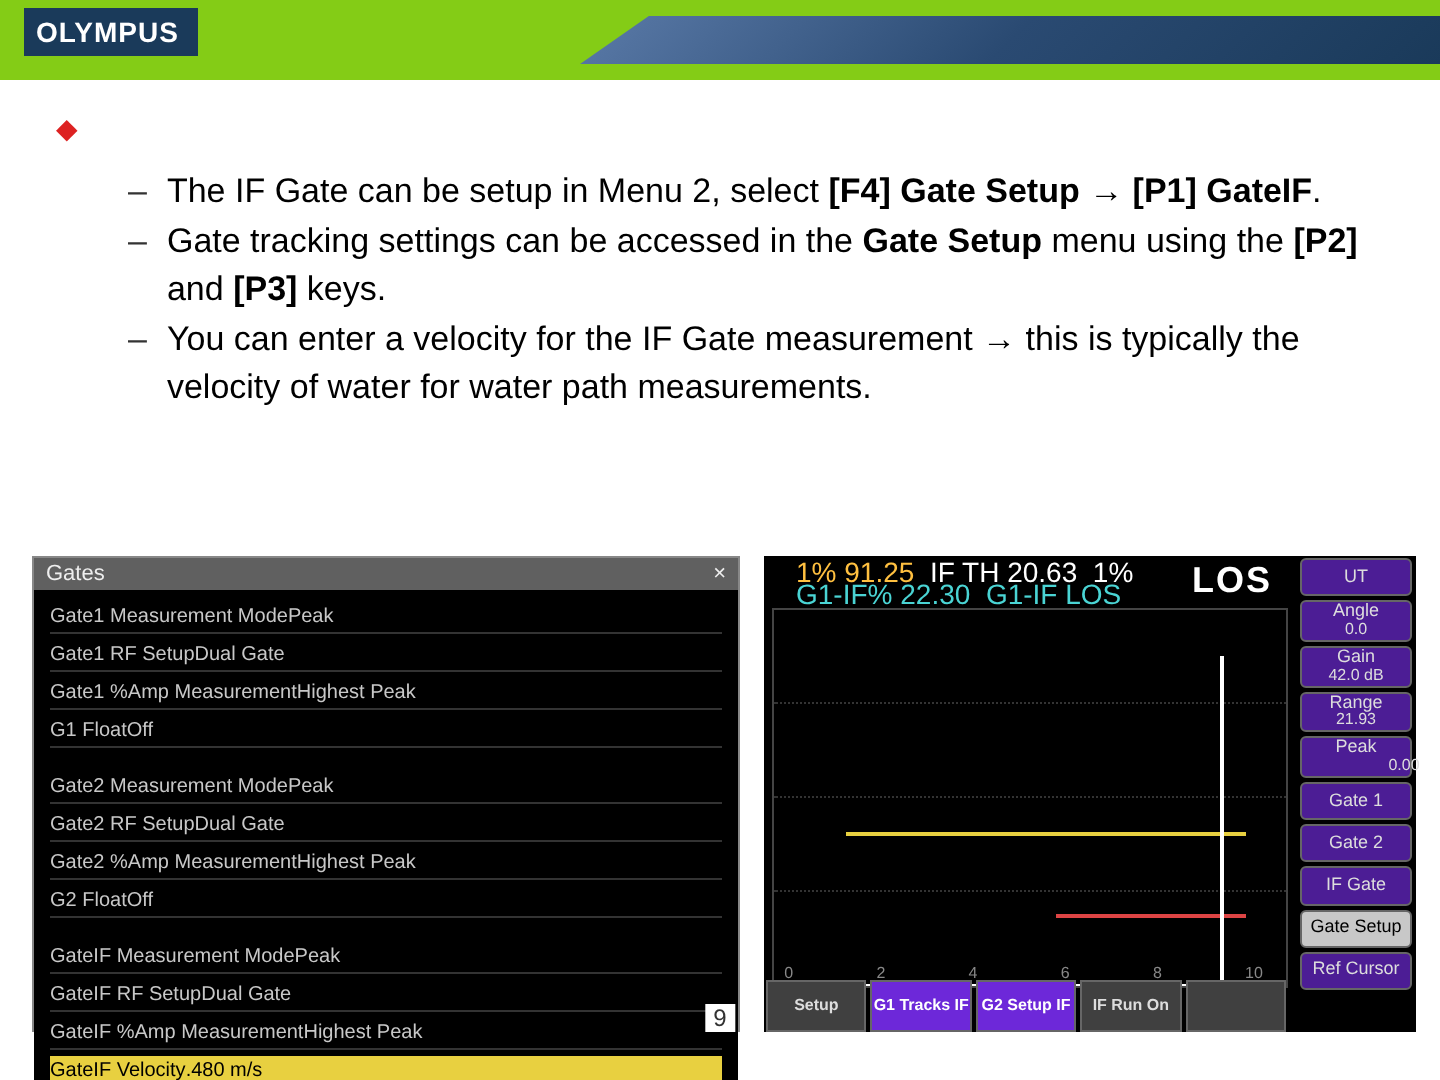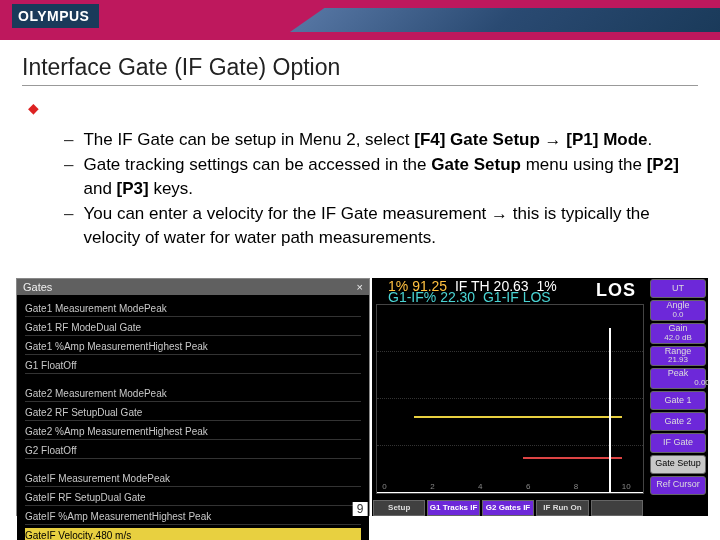--- a/index.html
+++ b/index.html
@@ -1,89 +1,88 @@
 <!DOCTYPE html>
 <html><head>
 <meta charset="utf-8">
 <style>
   * { box-sizing: border-box; margin: 0; padding: 0; }
   body { width: 720px; height: 540px; font-family: Arial, sans-serif; background: #fff; overflow: hidden; position: relative; }
 
   
-  .brand-bar { height: 40px; background: #be185d; position: relative; border-bottom: 0; padding-left: 22px; }
+  .brand-bar { height: 40px; background: #84cc16; position: relative; border-bottom: 0; padding-left: 22px; }
   .logo { position: absolute; left: 12px; top: 4px; background: #1a3a5a; color: #fff; font-weight: bold; font-size: 14px; padding: 4px 10px 4px 6px; letter-spacing: 0.5px; }
   .brand-stripe { position: absolute; right: 0; top: 8px; height: 24px; width: 430px; background: linear-gradient(135deg, #5a7aa8 0%, #2a4a72 50%, #1a3a5a 100%); clip-path: polygon(8% 0, 100% 0, 100% 100%, 0 100%); }
   .brand-stripe::before { content:""; position:absolute; left:-18px; top:0; width:20px; height:24px; background:#5a7aa8; transform:skewX(-30deg); }
 
   
   .slide { padding: 8px 22px 0 22px; }
   h1.title { font-size: 23px; color: #222; font-weight: normal; margin: 6px 0 10px 0; border-bottom: 1px solid #999; padding-bottom: 4px; }
   .lvl1 { display: flex; gap: 10px; margin: 4px 0 8px 6px; font-size: 19px; }
   .bullet-dia { color: #d22; font-size: 14px; line-height: 24px; }
   .lvl2 { margin-left: 42px; font-size: 17px; line-height: 1.38; }
   .lvl2 .row { display:flex; gap:10px; margin-bottom:2px; }
   .dash { color:#333; }
   .b { font-weight: bold; }
 
   
-  .screens { position: absolute; left: 16px; right: 12px; top: 278px; height: 238px; display:flex; gap:2px; }
+  .screens { position: absolute; left: 16px; right: 12px; top: 278px; height: 238px; display:flex; gap:12px; }
 
   
   .dlg { width: 354px; background: #e8e8e4; border:1px solid #888; font-size:10px; color:#ccc; display:flex; flex-direction:column; }
   .dlg-title { background:#606060; color:#eee; padding:2px 6px; font-size:11px; display:flex; justify-content:space-between; }
   .dlg-body { flex:1; background:#000; padding:6px 8px; display:flex; flex-direction:column; gap:3px; }
   .dlg-row { display:flex; border-bottom:1px solid #333; padding:2px 0; font-size:10px; }
   .dlg-row .lab { color:#c8c8c8; }
   .dlg-row .val { color:#c8c8c8; }
   .dlg-row.sel { background:#e8d040; }
   .dlg-row.sel .lab, .dlg-row.sel .val { color:#000; }
   .dlg-row.sp { border:0; height:6px; }
   .dlg-foot { height:20px; background:#e8e8e4; }
 
   
   .instr { flex:1; background:#000; position:relative; font-size:9px; color:#fff; }
   .top-read { position:absolute; left:16px; top:3px; font-size:14px; line-height:11px; }
   .top-read .y { color:#ffc040; } .top-read .c { color:#4ad4d4; } .top-read .w { color:#fff; }
   .los { position:absolute; right:72px; top:2px; color:#fff; font-size:18px; font-weight:bold; letter-spacing:1px; }
   .right-btns { position:absolute; right:0; top:0; width:60px; bottom:20px; display:flex; flex-direction:column; }
-  .right-btns .btn { flex:1; background:#6d28d9; border:1px solid #666; border-radius:3px; margin:1px 2px; color:#ddd; font-size:9px; display:flex; flex-direction:column; align-items:center; justify-content:center; line-height:1.1; }
+  .right-btns .btn { flex:1; background:#4c1d95; border:1px solid #666; border-radius:3px; margin:1px 2px; color:#ddd; font-size:9px; display:flex; flex-direction:column; align-items:center; justify-content:center; line-height:1.1; }
   .right-btns .btn.sel { background:#c8c8c8; color:#000; }
   .plot { position:absolute; left:4px; right:64px; top:26px; bottom:22px; border:1px solid #444; background:#000; }
   .grid-line { position:absolute; left:0; right:0; border-top:1px dotted #333; }
   .yline { position:absolute; left:14%; right:8%; border-top:2px solid #e8d040; bottom:40%; }
   .rline { position:absolute; left:55%; right:8%; border-top:2px solid #d44; bottom:18%; }
   .peak { position:absolute; right:12%; bottom:0; width:2px; height:88%; background:#fff; }
   .base { position:absolute; left:0; right:0; bottom:0; height:1px; background:#fff; }
   .xnum { position:absolute; bottom:2px; color:#888; font-size:8px; }
-  .bot-btns { position:absolute; left:0; right:64px; bottom:0; height:16px; display:flex; }
+  .bot-btns { position:absolute; left:0; right:64px; bottom:0; height:26px; display:flex; }
   .bot-btns .b { flex:1; background:#404040; border:1px solid #666; margin:0 1px; color:#ddd; font-size:8px; display:flex; align-items:center; justify-content:center; text-align:center; line-height:1; }
   .bot-btns .b.red { background:#6d28d9; color:#fff; }
 
   .pgnum { position:absolute; left:50%; transform:translateX(-50%); bottom:24px; font-size:12px; color:#333; background:#fff; padding:0 4px; }
 </style>
 </head>
 <body>
 
 <div class="brand-bar">
   <div class="logo">OLYMPUS</div>
   <div class="brand-stripe"></div>
 </div>
 
 <div class="slide">
-  <h1 class="title">Interface Gate (IF Gate) Option</h1>
 
   <div class="lvl1">
     <span class="bullet-dia">◆</span>
   </div>
 
   <div class="lvl2">
     <div class="row">
       <span class="dash">–</span>
       <span>
-        <span>The IF Gate can be setup in Menu 2, select </span><span class="b">[F4] Gate Setup</span><span> → </span><span class="b">[P1] Mode</span><span>.</span>
+        <span>The IF Gate can be setup in Menu 2, select </span><span class="b">[F4] Gate Setup</span><span> → </span><span class="b">[P1] GateIF</span><span>.</span>
       </span>
     </div>
     <div class="row">
       <span class="dash">–</span>
       <span>
         <span>Gate tracking settings can be accessed in the </span><span class="b">Gate Setup</span><span> menu using the </span><span class="b">[P2]</span><span> and </span><span class="b">[P3]</span><span> keys.</span>
       </span>
     </div>
     <div class="row">
       <span class="dash">–</span>
@@ -98,21 +97,21 @@
     <div class="dlg-title">
       <span>Gates</span>
       <span>×</span>
     </div>
     <div class="dlg-body" id="dlg-body">
         <div class="dlg-row">
           <span class="lab">Gate1 Measurement Mode</span>
           <span class="val">Peak</span>
         </div>
         <div class="dlg-row">
-          <span class="lab">Gate1 RF Mode</span>
+          <span class="lab">Gate1 RF Setup</span>
           <span class="val">Dual Gate</span>
         </div>
         <div class="dlg-row">
           <span class="lab">Gate1 %Amp Measurement</span>
           <span class="val">Highest Peak</span>
         </div>
         <div class="dlg-row">
           <span class="lab">G1 Float</span>
           <span class="val">Off</span>
         </div>
@@ -210,20 +209,20 @@
       <span class="xnum" style="left:20%">2</span>
       <span class="xnum" style="left:38%">4</span>
       <span class="xnum" style="left:56%">6</span>
       <span class="xnum" style="left:74%">8</span>
       <span class="xnum" style="left:92%">10</span>
     </div>
 
     <div class="bot-btns" id="bot-btns">
         <div class="b">Setup</div>
         <div class="b red">G1 Tracks IF</div>
-        <div class="b red">G2 Gates IF</div>
+        <div class="b red">G2 Setup IF</div>
         <div class="b">IF Run On</div>
         <div class="b"></div>
       </div>
   </div>
 </div>
 
 <div class="pgnum">9</div>
 
 </body></html>

